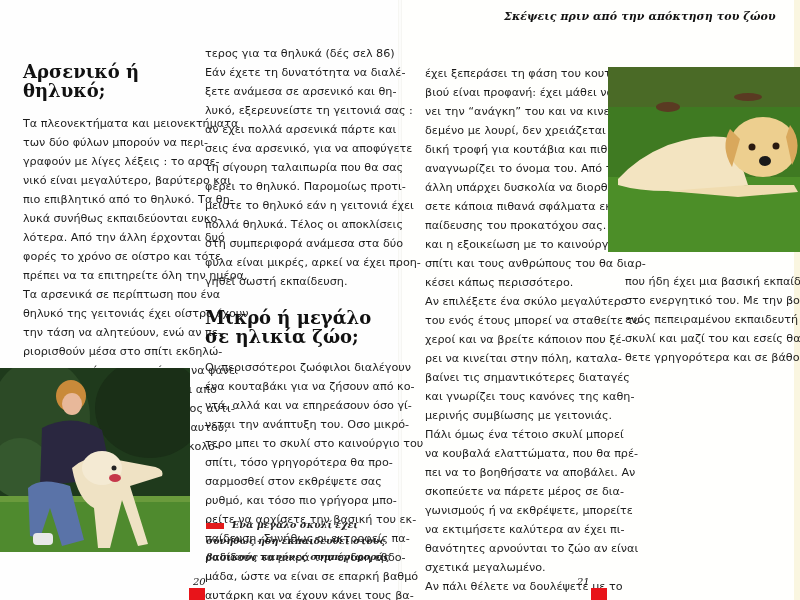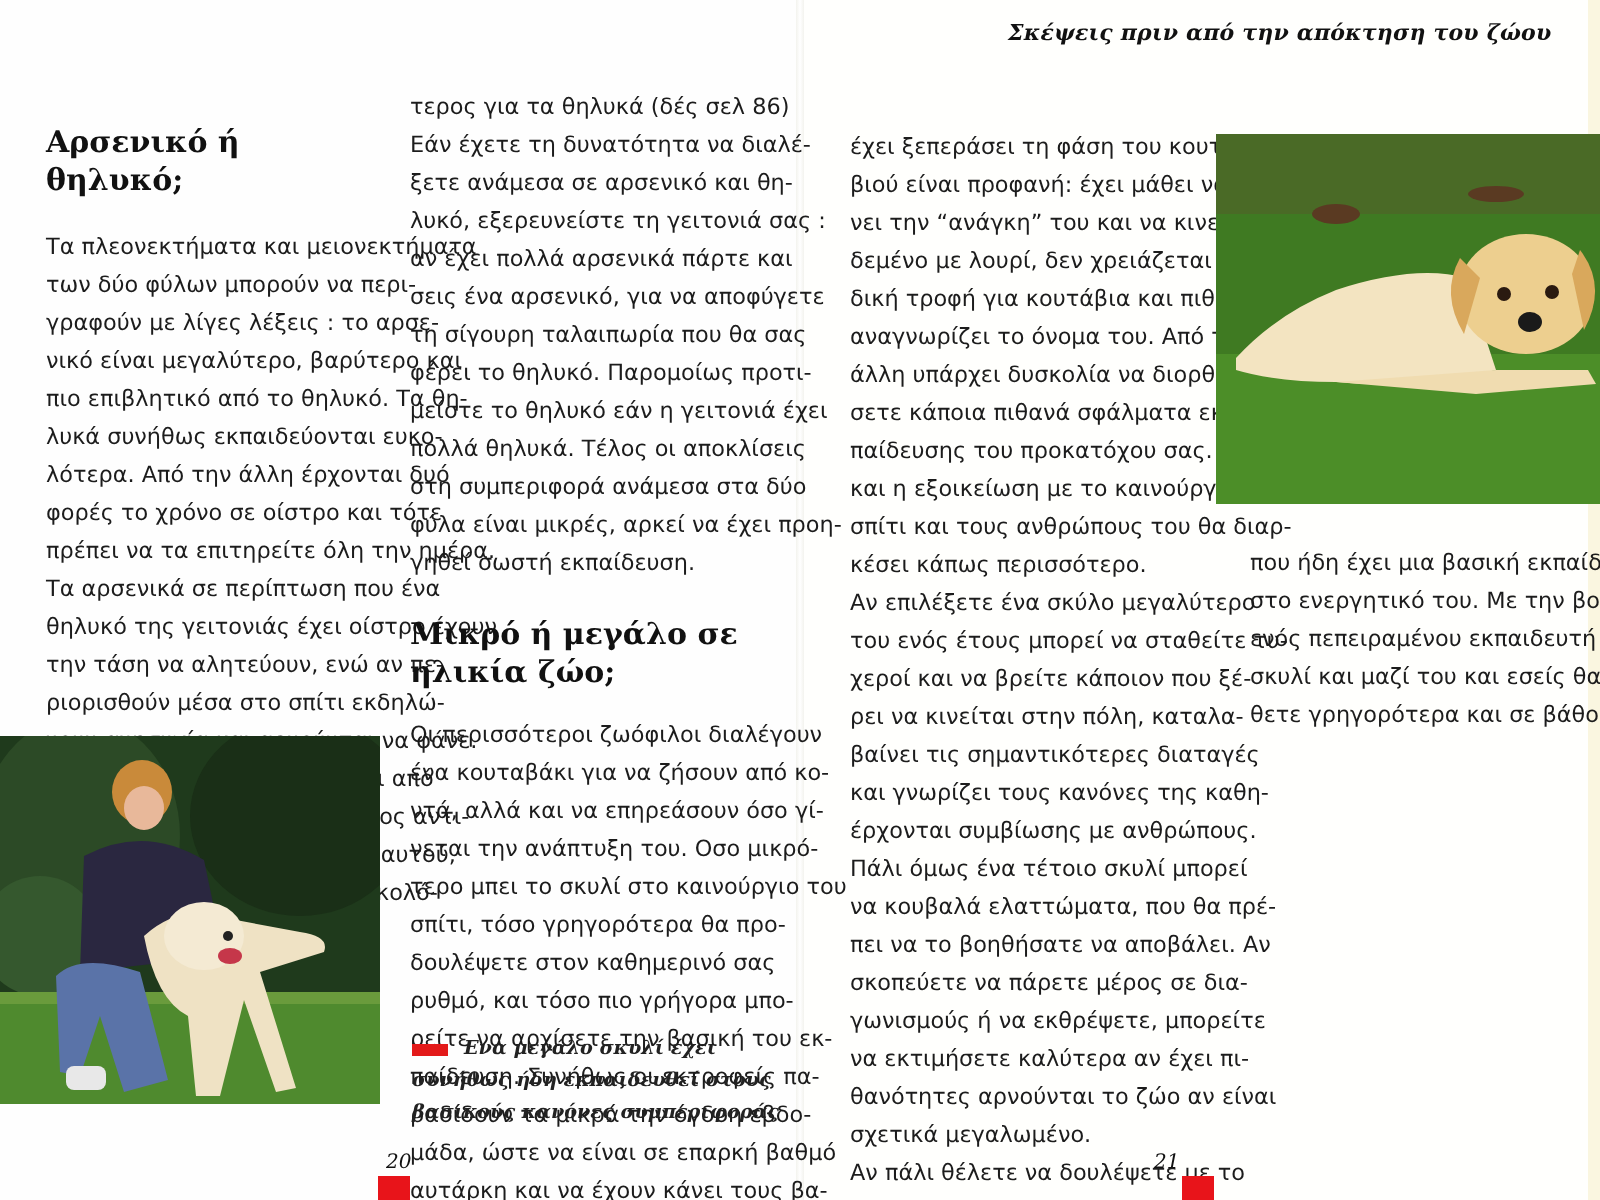--- a/index.html
+++ b/index.html
@@ -7,21 +7,21 @@
   .spread { position:absolute; left:0; top:0; width:800px; height:600px;border-radius:12px; }
   .page-left { position:absolute; left:0; top:0; width:400px; height:600px; background:#fefefe; }
   .page-right { position:absolute; left:400px; top:0; width:400px; height:600px; background:#fffffd; }
   .gutter { position:absolute; left:398px; top:0; width:4px; height:600px; background:linear-gradient(to right,#f3f3ee,#ffffff,#f3f3ee); }
   .right-edge { position:absolute; right:0; top:0; width:6px; height:600px; background:#faf6e0; }
   .running-head { position:absolute; left:504px; top:10px; font-family:"DejaVu Serif", serif; font-style:italic; font-weight:bold; font-size:11px; color:#111; letter-spacing:0.1px; }
   .col { position:absolute; font-size:11.2px; line-height:19px; color:#1c1c1c; }
   .col p { margin:0; }
   .col .ln { display:block; white-space:nowrap; text-align:justify; text-align-last:justify; }
   .col .ln.last { text-align-last:left; }
-  .heading { font-family:"DejaVu Serif", serif; font-weight:bold; font-size:15px; color:#111; margin:0; }
+  .heading { font-family:"DejaVu Serif", serif; font-weight:bold; font-size:18px; color:#111; margin:0; }
   #col1 { left:23px; top:62px; width:166px; }
   #col2 { left:205px; top:44px; width:172px; }
   #col3 { left:425px; top:64px; width:172px; }
   #col4 { left:625px; top:272px; width:160px; }
   .photo { position:absolute; overflow:hidden; }
   #photo-left { left:0; top:368px; width:190px; height:184px; }
   #photo-right { left:608px; top:67px; width:192px; height:185px; }
   .caption { position:absolute; left:206px; top:517px; width:190px; font-family:"DejaVu Serif", serif; font-style:italic; font-weight:bold; font-size:9.6px; line-height:16px; color:#222; }
   .caption .marker { display:inline-block; width:18px; height:6px; background:#e31a1a; margin-right:8px; vertical-align:middle; }
   .page-num { position:absolute; font-family:"DejaVu Serif", serif; font-style:italic; font-weight:normal; font-size:10px; color:#111; }
@@ -79,21 +79,21 @@
         <span class="ln last">γηθεί σωστή εκπαίδευση.</span>
       </div>
     <p class="heading" style="margin-top:17px;margin-bottom:12px;">Μικρό ή μεγάλο σε ηλικία ζώο;</p>
     <div id="col2-body-b">
         <span class="ln">Οι περισσότεροι ζωόφιλοι διαλέγουν</span>
         <span class="ln">ένα κουταβάκι για να ζήσουν από κο-</span>
         <span class="ln">ντά, αλλά και να επηρεάσουν όσο γί-</span>
         <span class="ln">νεται την ανάπτυξη του. Οσο μικρό-</span>
         <span class="ln">τερο μπει το σκυλί στο καινούργιο του</span>
         <span class="ln">σπίτι, τόσο γρηγορότερα θα προ-</span>
-        <span class="ln">δουλέψετε στον καθημερινό σας</span>
+        <span class="ln">σαρμοσθεί στον εκθρέψετε σας</span>
         <span class="ln">ρυθμό, και τόσο πιο γρήγορα μπο-</span>
         <span class="ln">ρείτε να αρχίσετε την βασική του εκ-</span>
         <span class="ln">παίδευση. Συνήθως οι εκτροφείς πα-</span>
         <span class="ln">ραδίδουν τα μικρά την όγδοη εβδο-</span>
         <span class="ln">μάδα, ώστε να είναι σε επαρκή βαθμό</span>
         <span class="ln">αυτάρκη και να έχουν κάνει τους βα-</span>
       </div>
   </div>
 
   <div class="photo" id="photo-left">
@@ -138,21 +138,21 @@
         <span class="ln">παίδευσης του προκατόχου σας. Αλλά</span>
         <span class="ln">και η εξοικείωση με το καινούργιο</span>
         <span class="ln">σπίτι και τους ανθρώπους του θα διαρ-</span>
         <span class="ln last">κέσει κάπως περισσότερο.</span>
         <span class="ln">Αν επιλέξετε ένα σκύλο μεγαλύτερο</span>
         <span class="ln">του ενός έτους μπορεί να σταθείτε τυ-</span>
         <span class="ln">χεροί και να βρείτε κάποιον που ξέ-</span>
         <span class="ln">ρει να κινείται στην πόλη, καταλα-</span>
         <span class="ln">βαίνει τις σημαντικότερες διαταγές</span>
         <span class="ln">και γνωρίζει τους κανόνες της καθη-</span>
-        <span class="ln last">έρχονται συμβίωσης με ανθρώπους.</span>
+        <span class="ln last">μερινής συμβίωσης με γειτονιάς.</span>
         <span class="ln">Πάλι όμως ένα τέτοιο σκυλί μπορεί</span>
         <span class="ln">να κουβαλά ελαττώματα, που θα πρέ-</span>
         <span class="ln">πει να το βοηθήσατε να αποβάλει. Αν</span>
         <span class="ln">σκοπεύετε να πάρετε μέρος σε δια-</span>
         <span class="ln">γωνισμούς ή να εκθρέψετε, μπορείτε</span>
         <span class="ln">να εκτιμήσετε καλύτερα αν έχει πι-</span>
         <span class="ln">θανότητες αρνούνται το ζώο αν είναι</span>
         <span class="ln last">σχετικά μεγαλωμένο.</span>
         <span class="ln">Αν πάλι θέλετε να δουλέψετε με το</span>
         <span class="ln">σκύλο σας και να τον εκπαιδεύσετε</span>

